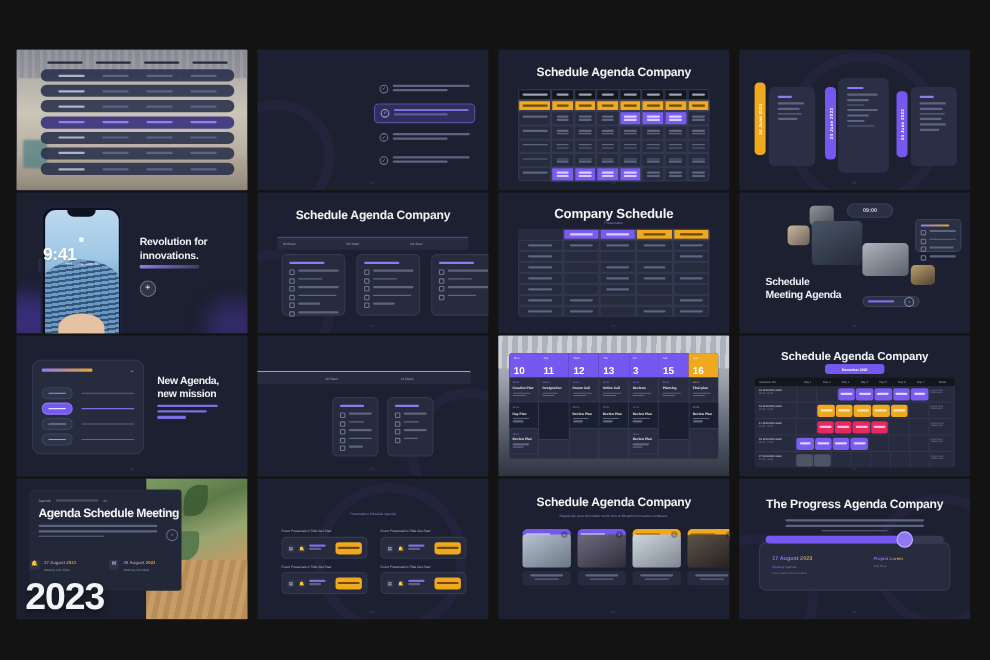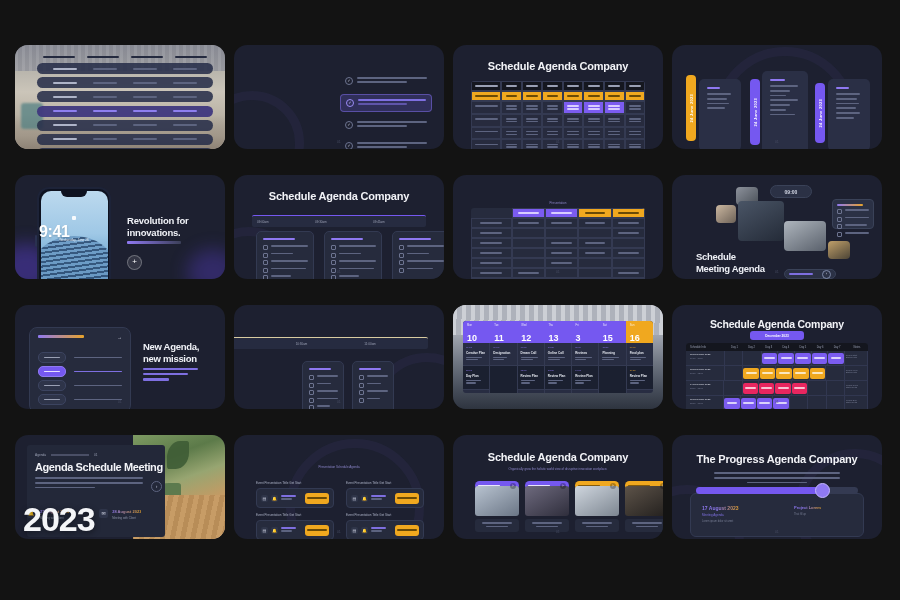--- a/index.html
+++ b/index.html
@@ -10,23 +10,23 @@
     -webkit-font-smoothing:antialiased;
   }
   .grid{
     position:absolute;left:15px;top:45px;
     display:grid;
     grid-template-columns:repeat(4,210px);
     grid-template-rows:repeat(4,128px);
     column-gap:9px;row-gap:2px;
   }
   .slide{
-    position:relative;width:210px;height:104px;
+    position:relative;width:210px;height:128px;
     background:#1d2030;overflow:hidden;
-    border-radius:13px;
+    border-radius:1px;
   }
   
   .ttl{
     position:absolute;left:0;right:0;text-align:center;
     color:#f2f3f7;font-weight:700;letter-spacing:-.2px;
   }
   .sub{
     position:absolute;left:0;right:0;text-align:center;
     color:#8b85c9;font-size:3px;line-height:4.4px;
   }
@@ -806,20 +806,21 @@
         <div class="ai">
             <i></i>
             <span class="ln" style="width:58%"></span>
           </div>
       </div>
     </div>
     <div class="pagen">01</div>
   </div>
 
   <div class="slide">
+    <div class="ttl" style="top:12px;font-size:12px;">Company Schedule</div>
     <div class="sub" style="top:26px;">Presentation</div>
     <div class="tbl" style="left:18px;right:18px;top:33px;background:#262b3d;">
       <div class="trow">
         <div class="tcell" style="flex:1.25;border-color:transparent"></div>
         <div class="tcell pu">
             <span class="ln"></span>
           </div>
         <div class="tcell pu">
             <span class="ln"></span>
           </div>

